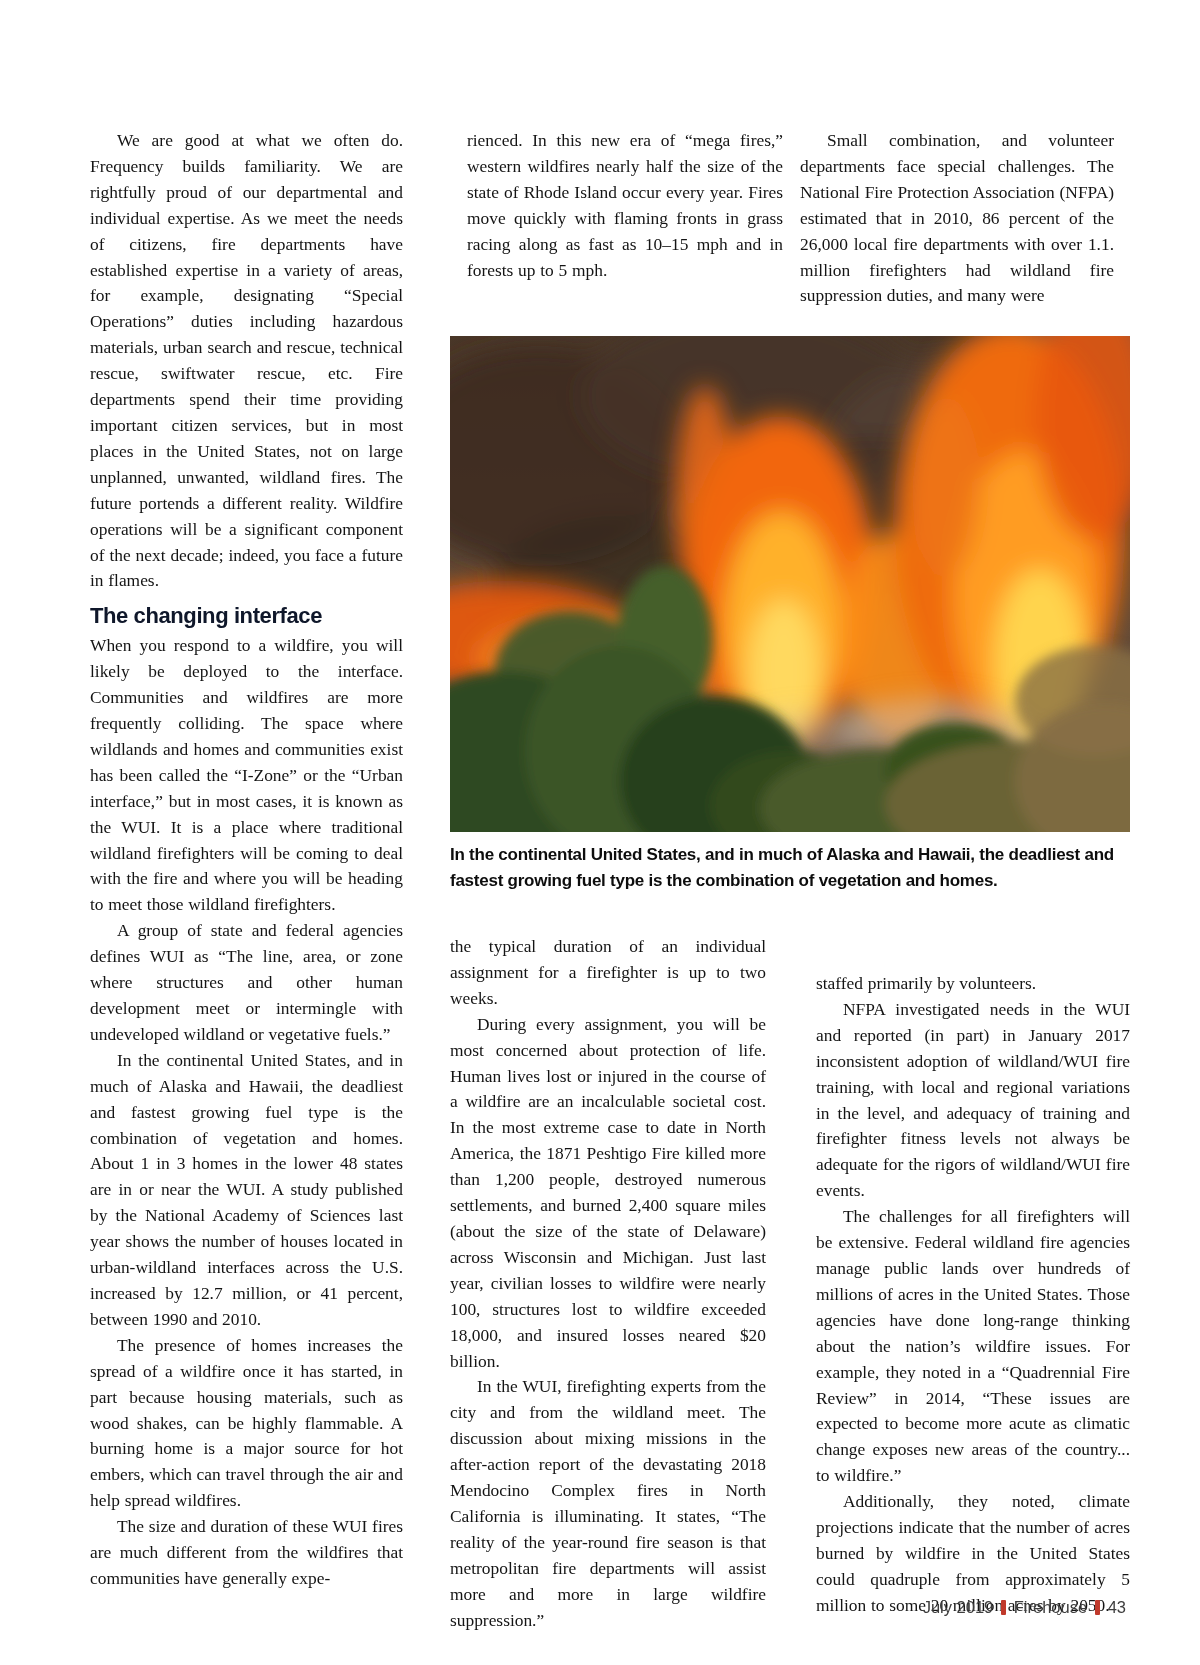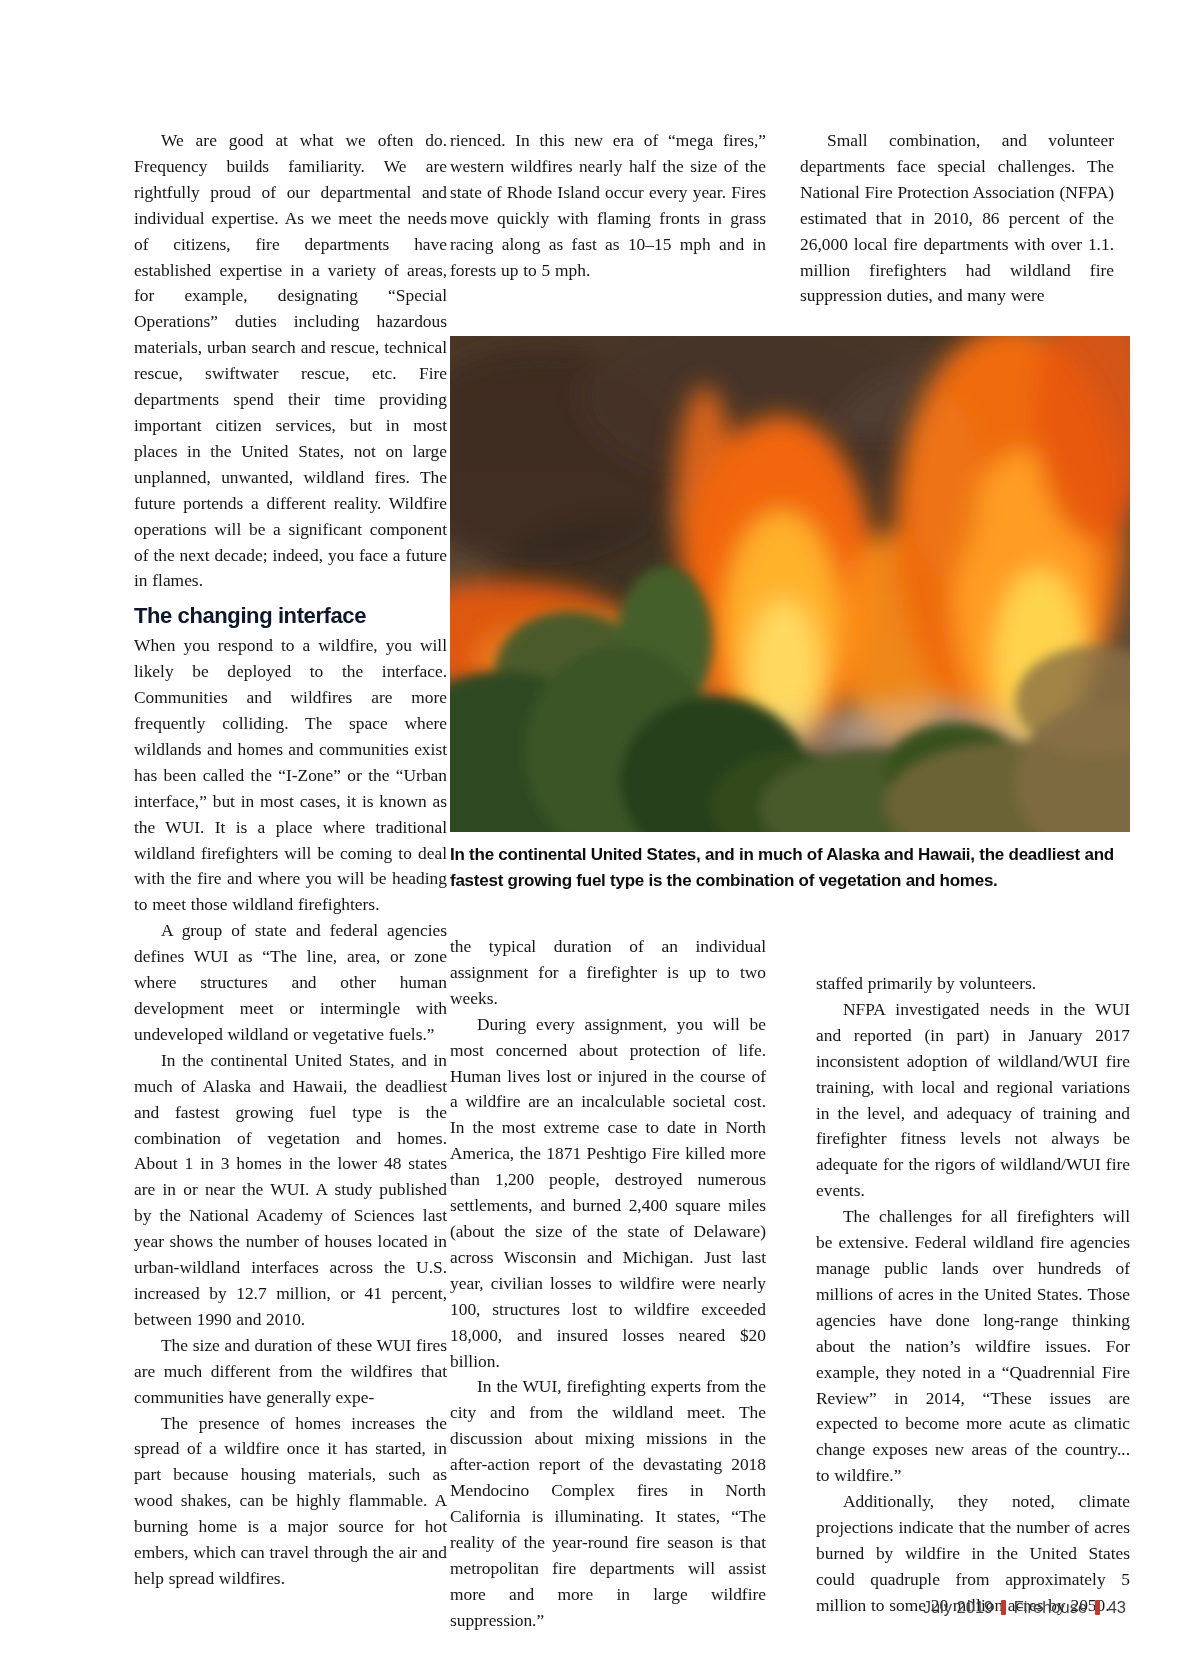--- a/index.html
+++ b/index.html
@@ -22,23 +22,23 @@
   }
   .body-p.indent{text-indent:27px;}
   .section-heading{
     margin:9px 0 4px 0;
     font-family:"Liberation Sans", sans-serif;
     font-weight:bold;
     font-size:22px;
     letter-spacing:-0.4px;
     color:#0f172a;
   }
-  .col-left{left:90px;top:128px;width:313px;margin-left:44px;}
+  .col-left{left:90px;top:128px;width:313px;}
   .right-zone{position:absolute;left:450px;top:128px;width:680px;height:1440px;}
-  .rt-col2{position:absolute;left:0;top:0;width:316px;}
+  .rt-col2{position:absolute;left:17px;top:0;width:316px;}
   .rt-col3{position:absolute;left:350px;top:0;width:314px;}
   .photo{
     position:absolute;left:0;top:208px;width:680px;height:496px;
     background:linear-gradient(#4a3728,#6b4f33 40%,#b05a1e 60%,#4c5530);
     overflow:hidden;
   }
   .photo svg{display:block;width:100%;height:100%;}
   .caption{
     position:absolute;left:0;top:714px;width:666px;
     font-family:"Liberation Sans", sans-serif;
@@ -69,22 +69,22 @@
 <body>
 
 <div class="page">
 
   <div class="col col-left">
       <p class="body-p indent">We are good at what we often do. Frequency builds familiarity. We are rightfully proud of our departmental and individual expertise. As we meet the needs of citizens, fire departments have established expertise in a variety of areas, for example, designating “Special Operations” duties including hazardous materials, urban search and rescue, technical rescue, swiftwater rescue, etc. Fire departments spend their time providing important citizen services, but in most places in the United States, not on large unplanned, unwanted, wildland fires. The future portends a different reality. Wildfire operations will be a significant component of the next decade; indeed, you face a future in flames.</p>
       <h2 class="section-heading">The changing interface</h2>
       <p class="body-p">When you respond to a wildfire, you will likely be deployed to the interface. Communities and wildfires are more frequently colliding. The space where wildlands and homes and communities exist has been called the “I-Zone” or the “Urban interface,” but in most cases, it is known as the WUI. It is a place where traditional wildland firefighters will be coming to deal with the fire and where you will be heading to meet those wildland firefighters.</p>
       <p class="body-p indent">A group of state and federal agencies defines WUI as “The line, area, or zone where structures and other human development meet or intermingle with undeveloped wildland or vegetative fuels.”</p>
       <p class="body-p indent">In the continental United States, and in much of Alaska and Hawaii, the deadliest and fastest growing fuel type is the combination of vegetation and homes. About 1 in 3 homes in the lower 48 states are in or near the WUI. A study published by the National Academy of Sciences last year shows the number of houses located in urban-wildland interfaces across the U.S. increased by 12.7 million, or 41 percent, between 1990 and 2010.</p>
+      <p class="body-p indent">The presence of homes increases the spread of a wildfire once it has started, in part because housing materials, such as wood shakes, can be highly flammable. A burning home is a major source for hot embers, which can travel through the air and help spread wildfires.</p>
       <p class="body-p indent">The size and duration of these WUI fires are much different from the wildfires that communities have generally expe-</p>
-      <p class="body-p indent">The presence of homes increases the spread of a wildfire once it has started, in part because housing materials, such as wood shakes, can be highly flammable. A burning home is a major source for hot embers, which can travel through the air and help spread wildfires.</p>
     </div>
 
   <div class="right-zone">
 
     <div class="rt-col2">
         <p class="body-p">rienced. In this new era of “mega fires,” western wildfires nearly half the size of the state of Rhode Island occur every year. Fires move quickly with flaming fronts in grass racing along as fast as 10–15 mph and in forests up to 5 mph.</p>
       </div>
 
     <div class="rt-col3">
         <p class="body-p indent">Small combination, and volunteer departments face special challenges. The National Fire Protection Association (NFPA) estimated that in 2010, 86 percent of the 26,000 local fire departments with over 1.1. million firefighters had wildland fire suppression duties, and many were</p>

